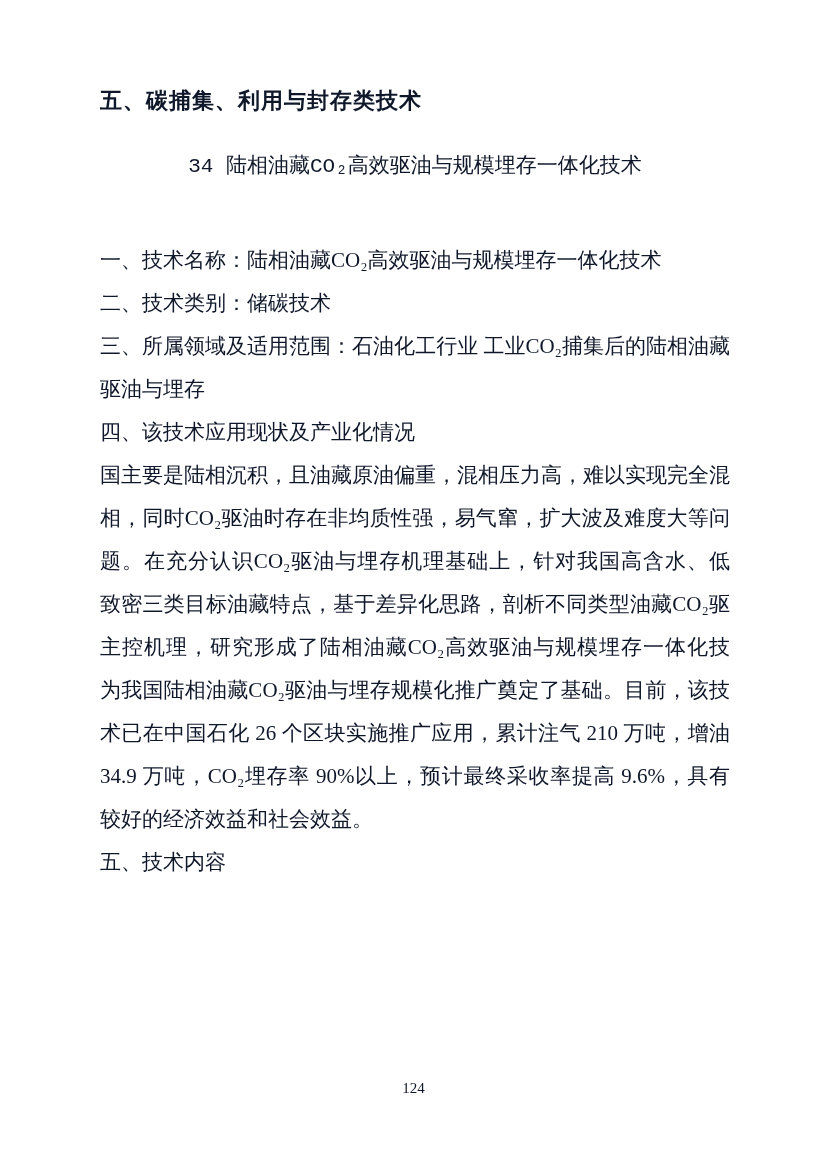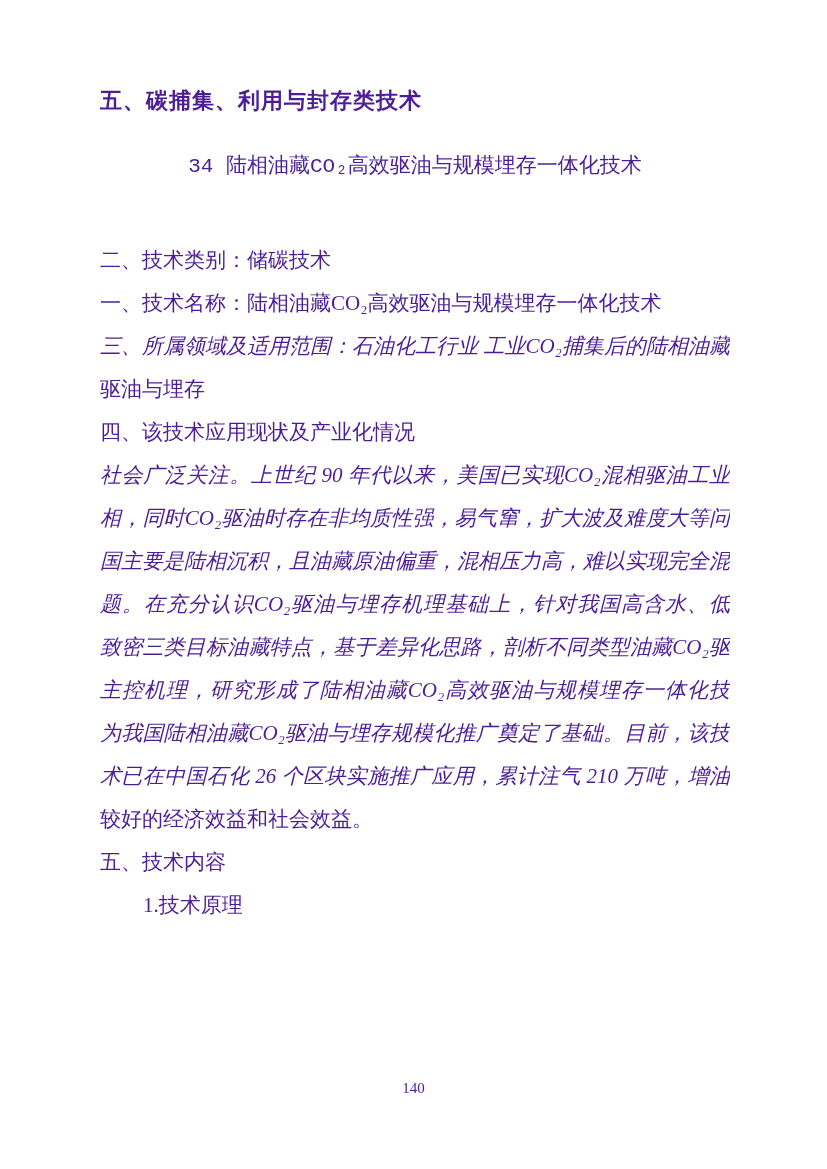--- a/index.html
+++ b/index.html
@@ -7,21 +7,21 @@
     padding: 0;
     background: #ffffff;
   }
   .page {
     position: relative;
     width: 827px;
     height: 1169px;
     background: #ffffff;
     overflow: hidden;
     font-family: "Liberation Serif", "DejaVu Serif", serif;
-    color: #4c1d95;
+    color: #0f172a;
   }
   .content {
     position: absolute;
     left: 100px;
     top: 0;
     width: 630px;
   }
   .section-heading {
     position: absolute;
     top: 88px;
@@ -57,21 +57,20 @@
     line-height: 43px;
     white-space: nowrap;
     text-align: left;
   }
   .line.fill {
     white-space: normal;
     text-align: justify;
     text-align-last: justify;
     -moz-text-align-last: justify;
     overflow: hidden;
-    font-style: italic;
   }
   .line.para-first {
     text-indent: 42px;
   }
   .line.sub-item {
     padding-left: 43px;
   }
   .page-number {
     position: absolute;
     top: 1078px;
@@ -83,32 +82,31 @@
   }
 </style>
 </head>
 <body>
 
 <div class="page">
   <div class="content">
     <div class="section-heading">五、碳捕集、利用与封存类技术</div>
     <div class="doc-title">34 陆相油藏CO₂高效驱油与规模埋存一体化技术</div>
     <div class="body-lines">
+        <div class="line item">一、技术名称：陆相油藏CO₂高效驱油与规模埋存一体化技术</div>
         <div class="line item">二、技术类别：储碳技术</div>
-        <div class="line item">一、技术名称：陆相油藏CO₂高效驱油与规模埋存一体化技术</div>
         <div class="line item fill">三、所属领域及适用范围：石油化工行业 工业CO₂捕集后的陆相油藏</div>
         <div class="line item">驱油与埋存</div>
         <div class="line item">四、该技术应用现状及产业化情况</div>
-        <div class="line para fill">社会广泛关注。上世纪 90 年代以来，美国已实现CO₂混相驱油工业</div>
+        <div class="line para fill">国主要是陆相沉积，且油藏原油偏重，混相压力高，难以实现完全混</div>
         <div class="line para fill">相，同时CO₂驱油时存在非均质性强，易气窜，扩大波及难度大等问</div>
-        <div class="line para fill">国主要是陆相沉积，且油藏原油偏重，混相压力高，难以实现完全混</div>
         <div class="line para fill">题。在充分认识CO₂驱油与埋存机理基础上，针对我国高含水、低渗、</div>
         <div class="line para fill">致密三类目标油藏特点，基于差异化思路，剖析不同类型油藏CO₂驱</div>
         <div class="line para fill">主控机理，研究形成了陆相油藏CO₂高效驱油与规模埋存一体化技术，</div>
         <div class="line para fill">为我国陆相油藏CO₂驱油与埋存规模化推广奠定了基础。目前，该技</div>
         <div class="line para fill">术已在中国石化 26 个区块实施推广应用，累计注气 210 万吨，增油</div>
+        <div class="line para fill">34.9 万吨，CO₂埋存率 90%以上，预计最终采收率提高 9.6%，具有</div>
         <div class="line para">较好的经济效益和社会效益。</div>
         <div class="line item">五、技术内容</div>
-        <div class="line sub-item">1.技术原理</div>
       </div>
   </div>
-  <div class="page-number">140</div>
+  <div class="page-number">124</div>
 </div>
 
 </body></html>

